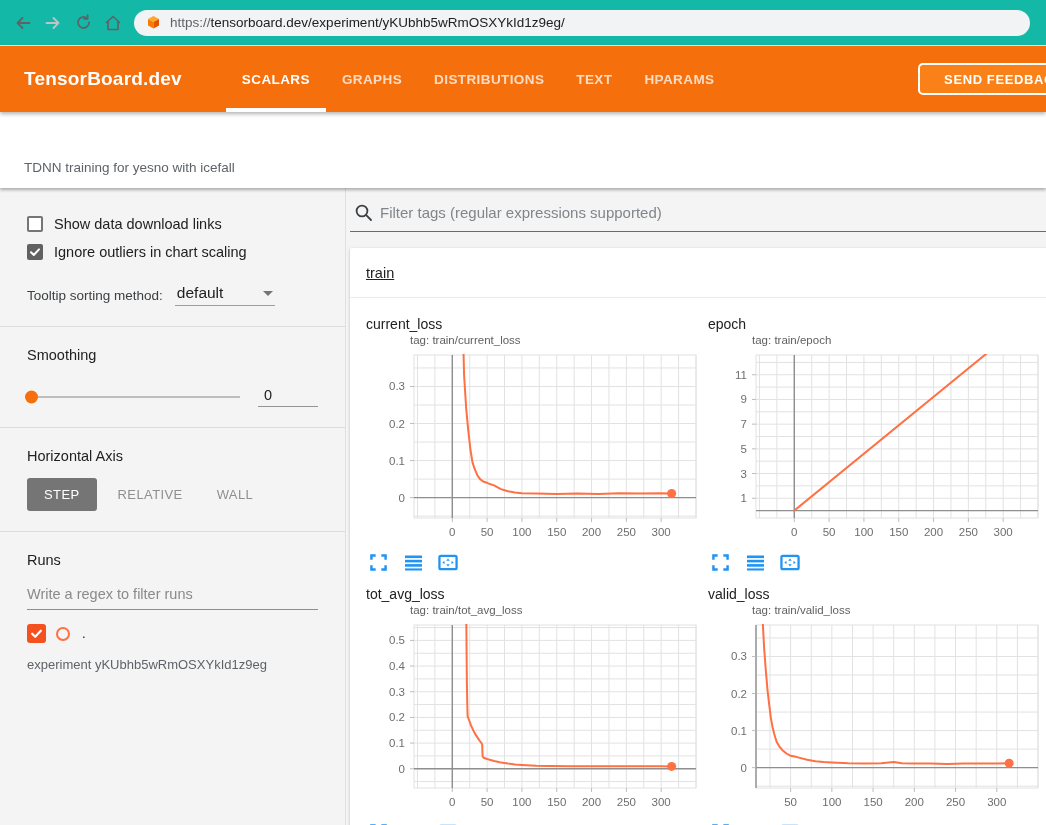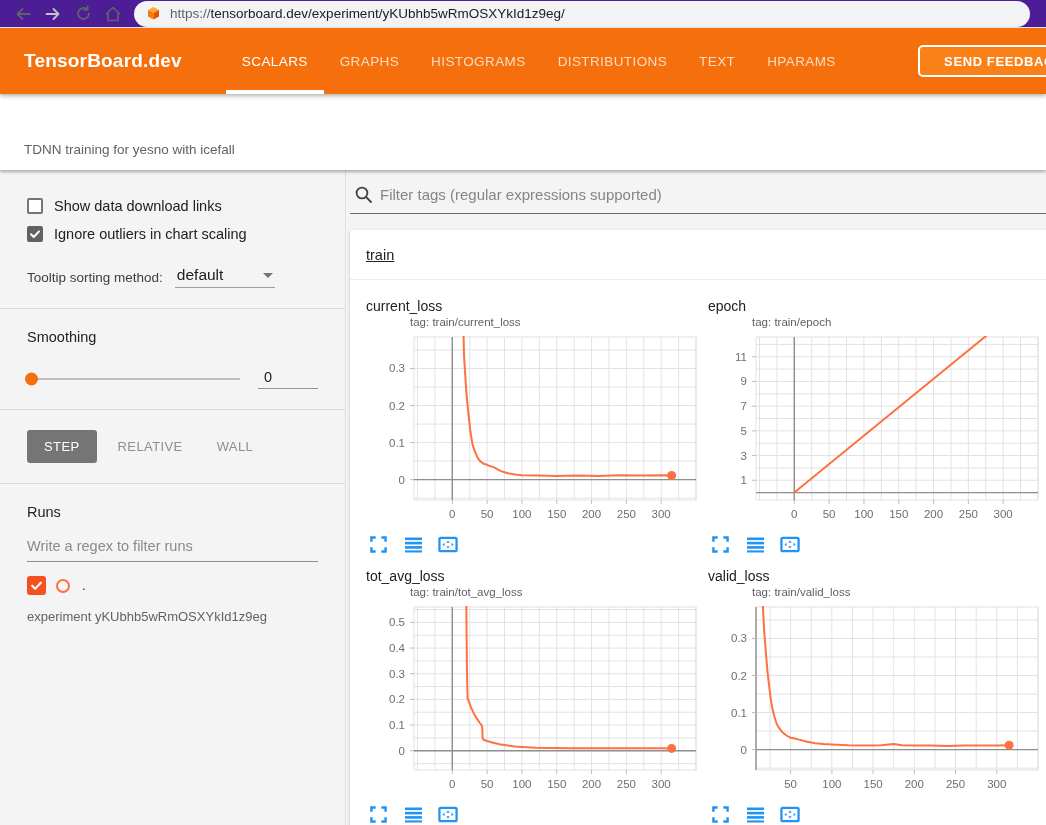--- a/index.html
+++ b/index.html
@@ -1,38 +1,38 @@
 <!DOCTYPE html>
 <html><head>
 <meta charset="utf-8">
 <style>
   * { margin:0; padding:0; box-sizing:border-box; }
   html,body { width:1046px; height:825px; overflow:hidden; background:#fff;
     font-family:"Liberation Sans", sans-serif; }
 
   
-  .browser-bar { height:28px; background:#4c1d95; display:flex; align-items:center;
+  .browser-bar { height:46px; background:#14b8a6; display:flex; align-items:center;
     padding:0 8px; border-bottom:1px solid #e8eaed; }
   .nav-ico { width:30px; height:26px; display:flex; align-items:center; justify-content:center; cursor:pointer; }
   .nav-ico svg { display:block; }
   .url-pill { flex:1; height:26px; margin-left:6px; margin-right:8px; background:#f1f3f4;
     border-radius:13px; display:flex; align-items:center; padding:0 12px; }
   .url-pill .fav { margin-right:9px; display:flex; }
   .url-text { font-size:13.5px; color:#202124; white-space:nowrap; overflow:hidden; }
   .url-text .scheme { color:#5f6368; }
   .url-text .domain { color:#202124; }
   .url-text .path { color:#202124; }
 
   
   .app-header { position:relative; height:66px; background:#f5700c; display:flex; align-items:center;
     padding:0 24px; box-shadow:0 2px 4px rgba(0,0,0,0.3); z-index:30; }
   .logo { color:#fff; font-size:19px; font-weight:700; letter-spacing:0.2px; margin-right:44px; }
   .nav-tabs { display:flex; align-items:stretch; height:100%; }
   .nav-tab { position:relative; display:flex; align-items:center; padding:0 16px; color:rgba(255,255,255,0.75);
-    font-size:13.5px; font-weight:400; letter-spacing:0.4px; cursor:pointer; }
+    font-size:13.5px; font-weight:700; letter-spacing:0.4px; cursor:pointer; }
   .nav-tab.active { color:#ffffff; }
   .nav-tab.active::after { content:""; position:absolute; left:0; right:0; bottom:0; height:4px; background:#ffffff; }
   .feedback-btn { position:absolute; left:918px; top:50%; transform:translateY(-50%);
     width:172px; height:32px; background:#fa8118; border:2px solid #ffffff; border-radius:5px;
     color:#fff; font-size:13px; font-weight:700; letter-spacing:0.6px; display:flex; align-items:center;
     justify-content:center; cursor:pointer; white-space:nowrap; }
 
   
   .title-band { position:relative; height:76px; background:#ffffff; box-shadow:0 2px 3px rgba(0,0,0,0.3); z-index:20; }
   .exp-title { position:absolute; left:24px; bottom:13px; font-size:13.5px; color:#5f6368; }
@@ -133,21 +133,20 @@
     </span>
     <span class="url-text"><span class="scheme">https://</span><span class="domain">tensorboard.dev</span><span class="path">/experiment/yKUbhb5wRmOSXYkId1z9eg/</span></span>
   </div>
 </div>
 
 <div class="app-header">
   <div class="logo">TensorBoard.dev</div>
   <div class="nav-tabs">
     <div class="nav-tab active">SCALARS</div>
     <div class="nav-tab">GRAPHS</div>
-    <div class="nav-tab">HISTOGRAMS</div>
     <div class="nav-tab">DISTRIBUTIONS</div>
     <div class="nav-tab">TEXT</div>
     <div class="nav-tab">HPARAMS</div>
   </div>
   <div class="feedback-btn">SEND FEEDBACK</div>
 </div>
 
 <div class="title-band">
   <div class="exp-title">TDNN training for yesno with icefall</div>
 </div>
@@ -181,20 +180,21 @@
     <div class="sec-label">Smoothing</div>
     <div class="slider-row">
       <div class="slider-track">
         <span class="slider-thumb"></span>
       </div>
       <div class="slider-value">0</div>
     </div>
 
     <hr class="divider">
 
+    <div class="sec-label">Horizontal Axis</div>
     <div class="axis-btns">
       <span class="axis-btn active">STEP</span>
       <span class="axis-btn">RELATIVE</span>
       <span class="axis-btn">WALL</span>
     </div>
 
     <hr class="divider">
 
     <div class="sec-label">Runs</div>
     <div class="runs-filter">

